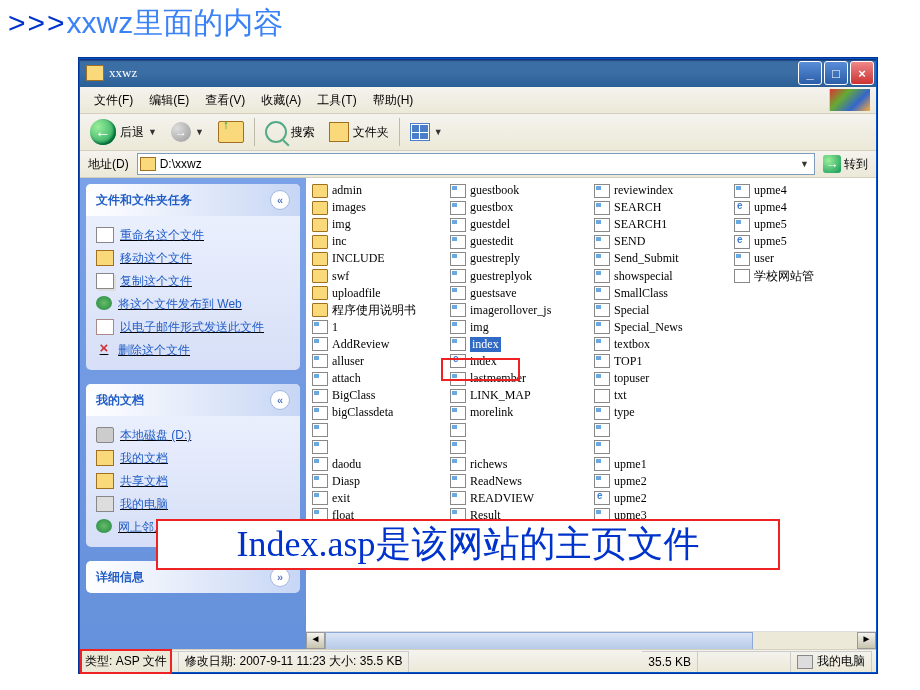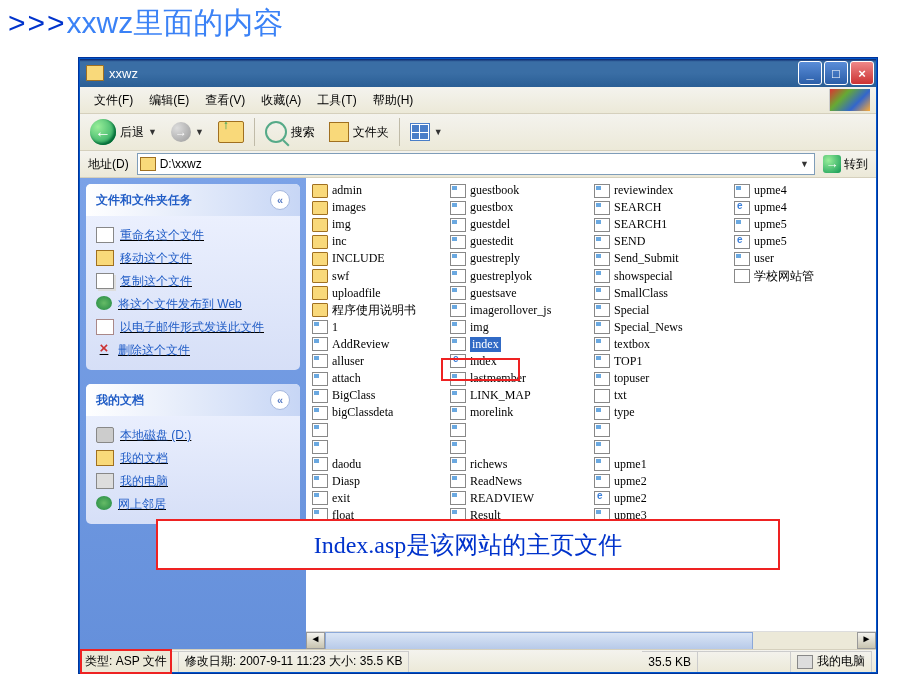--- a/index.html
+++ b/index.html
@@ -3,21 +3,21 @@
 <meta charset="utf-8">
 <style>
 body { margin: 0; font-family: "SimSun", Tahoma, sans-serif; font-size: 12px; background: #fff; }
 .page { width: 920px; height: 690px; position: relative; }
 .heading { font-size: 30px; font-weight: normal; padding: 3px 8px; font-family: "Microsoft YaHei", sans-serif; }
 .heading .arrows { color: #0033cc; letter-spacing: 2px; }
 .heading .text { color: #3b82f6; }
 .window { position: absolute; left: 79px; top: 58px; width: 796px; height: 613px; border: 1px solid #0055cc; box-shadow: 0 0 0 1px #003399; background: #fff; display: flex; flex-direction: column; }
 .titlebar { height: 28px; background: linear-gradient(to bottom, #0a246a 0%, #3a6ea5 10%, #3a6ea5 50%, #2a5e95 100%); display: flex; align-items: center; color: #fff; padding: 0 2px 0 6px; }
 .titlebar .folder-ico { width: 16px; height: 14px; background: #f9d97a; border: 1px solid #a07020; margin-right: 5px; border-radius: 1px 1px 0 0; }
-.titlebar .title { flex: 1; font-size: 13px; font-family: Liberation Sans, sans-serif; }
+.titlebar .title { flex: 1; font-size: 13px; font-family: Liberation Serif, serif; }
 .winbtns { display: flex; gap: 2px; }
 .winbtn { width: 22px; height: 22px; border-radius: 3px; border: 1px solid #fff; display: flex; align-items: center; justify-content: center; color: #fff; font-weight: bold; font-size: 13px; }
 .winbtn.min, .winbtn.max { background: linear-gradient(#5a8dd8, #2a5ea8); }
 .winbtn.close { background: linear-gradient(#e88, #c33); }
 .menubar { height: 26px; background: linear-gradient(#f4f3ee, #ece9d8); border-bottom: 1px solid #d5d0bd; display: flex; align-items: center; padding: 0 6px; }
 .menubar span { padding: 3px 8px; }
 .menubar .logo { margin-left: auto; width: 40px; height: 22px; background: linear-gradient(135deg, #d33, #6a3, #36c, #fa3); border-left: 1px solid #ccc; }
 .toolbar { height: 36px; background: linear-gradient(#f4f3ee, #ece9d8); border-bottom: 1px solid #d5d0bd; display: flex; align-items: center; padding: 0 4px; gap: 2px; }
 .tbtn { display: flex; align-items: center; padding: 2px 6px; gap: 4px; border-radius: 3px; }
 .tbtn .circ { width: 26px; height: 26px; border-radius: 50%; display: flex; align-items: center; justify-content: center; color: #fff; font-size: 16px; }
@@ -76,21 +76,21 @@
 .fitem .lbl { font-family: "SimSun"; white-space: nowrap; }
 .fitem.selected .lbl { background: #316ac5; color: #fff; padding: 0 2px; }
 .red-box { position: absolute; border: 2px solid #e22; left: 135px; top: 180px; width: 75px; height: 19px; pointer-events: none; }
 .scrollbar-h { height: 17px; background: #ece9d8; border-top: 1px solid #ddd; display: flex; position: absolute; bottom: 0; left: 0; right: 0; }
 .scrollbar-h .sbtn { width: 17px; background: linear-gradient(#f4f3ee, #c8c4b0); border: 1px solid #999; text-align: center; font-size: 10px; }
 .scrollbar-h .track { flex: 1; background: #ece9d8; position: relative; }
 .scrollbar-h .thumb { position: absolute; left: 0; top: 0; height: 100%; width: 80%; background: linear-gradient(#dae5f5, #b5c8e8); border: 1px solid #8ba8d8; }
 .statusbar { height: 22px; background: linear-gradient(#f4f3ee, #ece9d8); border-top: 1px solid #d5d0bd; display: flex; align-items: center; font-size: 12px; padding: 0 4px; }
 .statusbar .cell { border: 1px solid #ccc; border-width: 1px 1px 0 0; padding: 1px 6px; height: 18px; display: flex; align-items: center; }
 .statusbar .spacer { flex: 1; }
-.callout { position: absolute; left: 156px; top: 519px; width: 620px; height: 47px; background: #fff; border: 2px solid #e22; display: flex; align-items: center; justify-content: center; font-size: 24px; color: #0033cc; font-family: "Microsoft YaHei"; z-index: 5; }
+.callout { position: absolute; left: 156px; top: 519px; width: 620px; height: 47px; background: #fff; border: 2px solid #e22; display: flex; align-items: center; justify-content: center; font-size: 36px; color: #0033cc; font-family: "Microsoft YaHei"; z-index: 5; }
 .type-box { position: absolute; left: 80px; top: 649px; height: 21px; border: 2px solid #e22; padding: 0 3px; display: flex; align-items: center; font-size: 12px; z-index: 6; background: #ece9d8; }
 </style>
 </head>
 <body>
 
 <div class="page">
   <div class="heading">
     <span class="arrows">&gt;&gt;&gt;</span><span class="text">xxwz里面的内容</span>
   </div>
 
@@ -205,30 +205,40 @@
           <div class="panel-body">
             <div class="item">
                 <div class="icn disk"></div>
                 <span>本地磁盘 (D:)</span>
               </div>
             <div class="item">
                 <div class="icn docs"></div>
                 <span>我的文档</span>
               </div>
             <div class="item">
+                <div class="icn shared"></div>
+                <span>共享文档</span>
+              </div>
+            <div class="item">
                 <div class="icn mycomp"></div>
                 <span>我的电脑</span>
               </div>
             <div class="item">
                 <div class="icn network"></div>
                 <span>网上邻居</span>
               </div>
           </div>
         </div>
 
+        <div class="panel">
+          <div class="panel-head">
+            <span>详细信息</span>
+            <span class="chev">»</span>
+          </div>
+        </div>
       </div>
 
       <div class="files">
         <div class="file-cols" id="file-cols">
             <div class="col c1">
               <div class="fitem">
                 <div class="fico folder"></div>
                 <span class="lbl">admin</span>
               </div>
               <div class="fitem">

